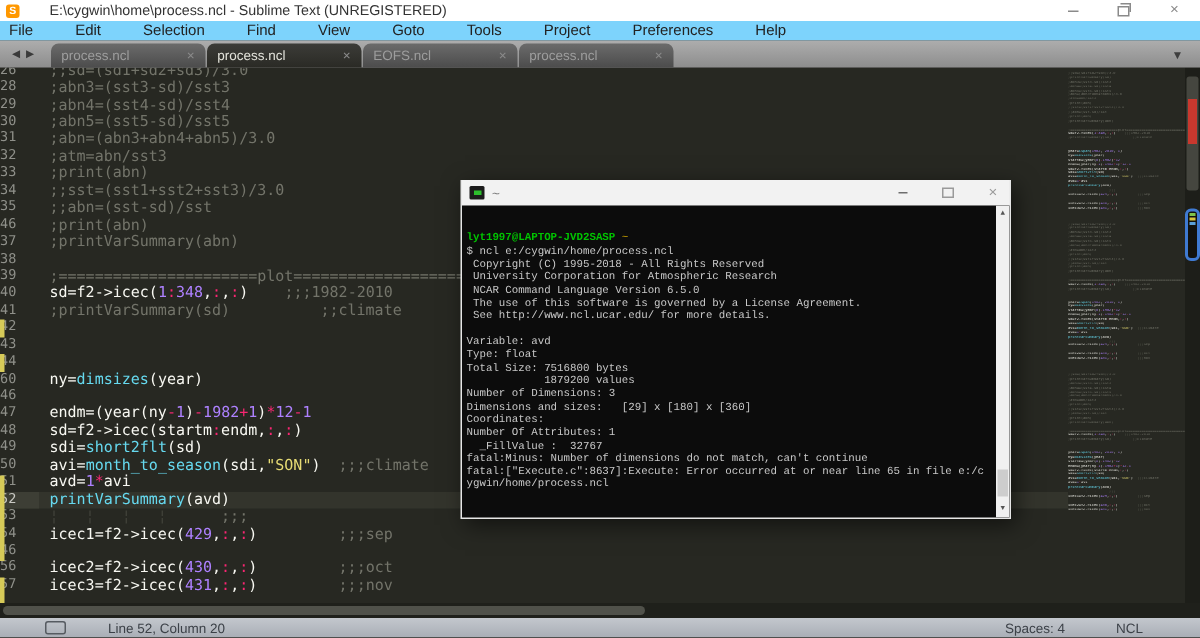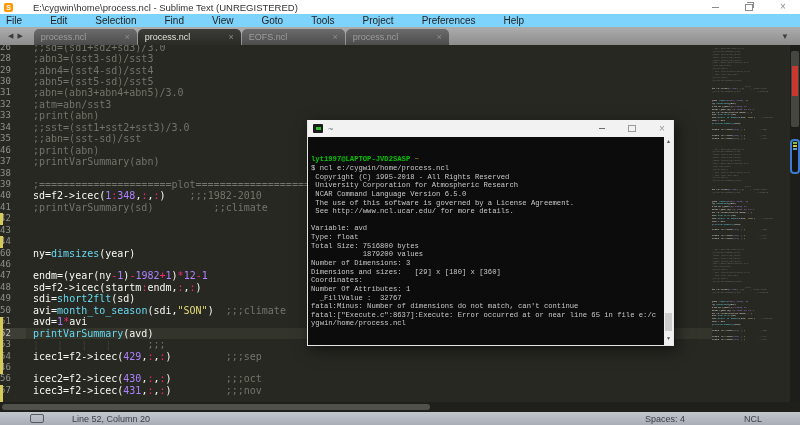--- a/index.html
+++ b/index.html
@@ -62,21 +62,21 @@
   .vbadge i{display:block;height:2px;margin:1px 1px 0 1px}
 
   
   .hscroll{position:absolute;top:402px;left:0;width:800px;height:10px;background:#1f201b}
   .hthumb{position:absolute;top:2px;left:2px;width:428px;height:6px;background:#50514a;border-radius:3px}
   .statusbar{position:absolute;top:412px;left:0;width:800px;height:13px;
              background:linear-gradient(#c3c7cd,#a9aeb6);display:flex;align-items:center;
              font-size:9px;color:#3c4148}
   .sb-icon{width:12px;height:7px;border:1px solid #565b61;border-radius:2px;margin-left:30px;flex:none}
   .sb-pos{margin-left:28px;white-space:nowrap}
-  .sb-right{margin-left:auto;display:flex;gap:59px;margin-right:38px;white-space:nowrap}
+  .sb-right{margin-left:auto;display:flex;gap:34px;margin-right:38px;white-space:nowrap}
 
   
   .terminal{position:absolute;left:307px;top:120px;width:367px;height:226px;background:#e6e6e6;
             box-shadow:3px 4px 14px rgba(0,0,0,.55);padding:0 1px 1px 1px;box-sizing:border-box;z-index:10}
   .term-titlebar{height:17px;background:#f2f2f2;display:flex;align-items:center;padding:0 5px;gap:5px}
   .term-icon{width:10px;height:9px;background:#1c1c1c;border-radius:1px;display:flex;
              align-items:center;justify-content:center;flex:none}
   .term-icon i{display:block;width:5px;height:3px;background:#2dbe2d}
   .term-title{font-size:9px;color:#787878}
   .term-btns{margin-left:auto;display:flex;gap:18px;align-items:center;color:#6e6e6e}

